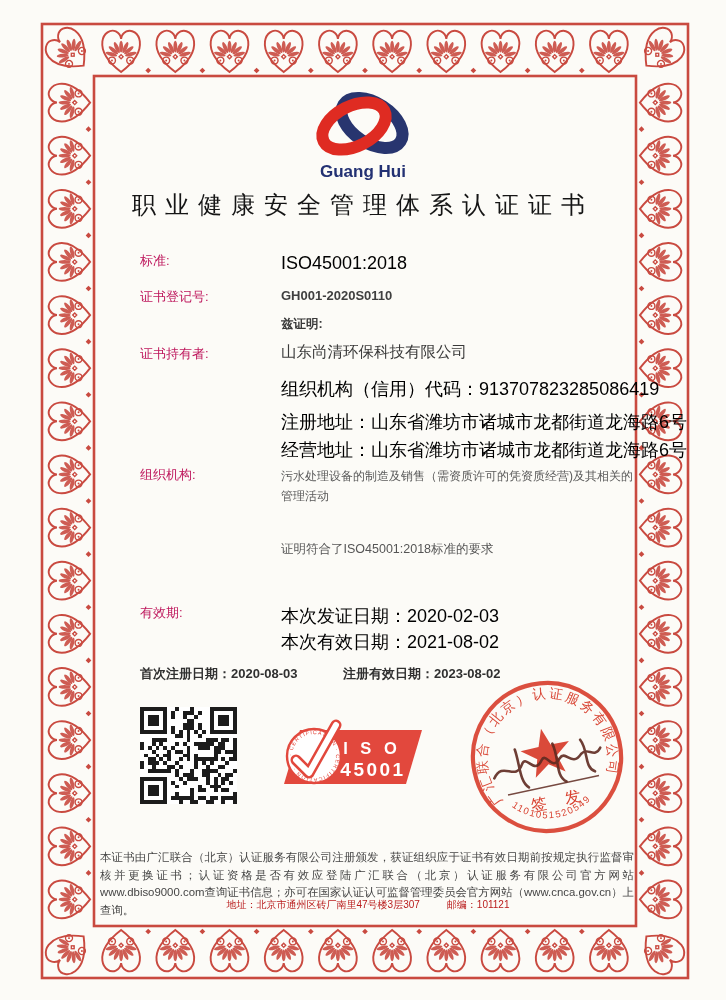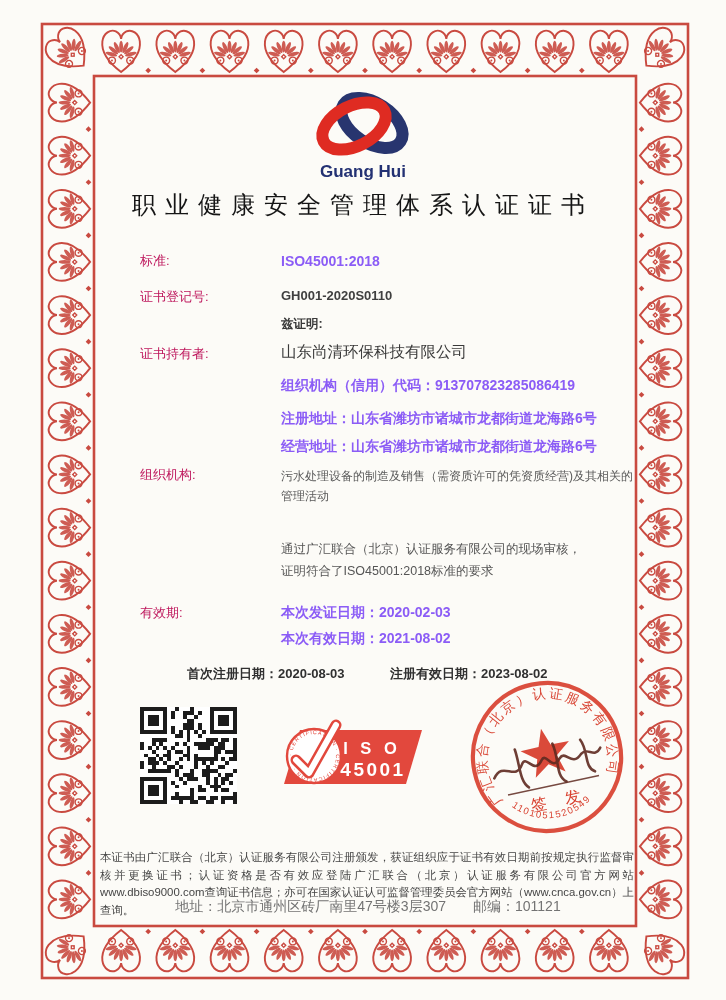--- a/index.html
+++ b/index.html
@@ -12,34 +12,34 @@
   .abs{position:absolute;}
   .cert{position:absolute;inset:0;}
   #border-svg{position:absolute;left:0;top:0;}
   .logo-text{font-weight:bold;}
   .title{
     left:90px;top:189px;width:546px;text-align:center;
     font-size:24px;font-weight:normal;color:#151515;letter-spacing:9px;
     white-space:nowrap;
   }
   .lbl{font-size:13px;font-weight:normal;color:#be185d;white-space:nowrap;}
-  .val{font-size:14px;color:#8b5cf6;white-space:nowrap;font-weight:bold;}
+  .val{font-size:18px;color:#000000;white-space:nowrap;}
   .val-bold{font-size:13px;font-weight:bold;color:#3f3f3f;white-space:nowrap;}
   .hereby{font-size:12.5px;font-weight:bold;color:#3a3a3a;}
   .holder{font-size:15.5px;color:#3a3a3a;white-space:nowrap;}
   .scope-val{font-size:12px;color:#5a5a5a;width:360px;line-height:20px;}
   .audit{font-size:12.5px;color:#555;line-height:22px;}
-  .reg-bold{font-size:13px;font-weight:bold;color:#303030;white-space:nowrap;margin-left:47px;}
+  .reg-bold{font-size:13px;font-weight:bold;color:#303030;white-space:nowrap;}
   .footer-para{
     left:100px;top:837px;width:534px;
     font-size:11.4px;color:#454545;line-height:17.6px;text-align:justify;margin-top:12px;
   }
   .addr-line{
     left:98px;top:898px;width:540px;display:flex;justify-content:center;gap:27px;
-    font-size:14px;color:#737373;
+    font-size:10px;color:#b91c1c;
   }
 </style>
 </head>
 <body>
 
 <div class="cert">
 
   <svg id="border-svg" width="726" height="1000" viewBox="0 0 726 1000">
       <rect x="42" y="24" width="646" height="954" fill="none" stroke="#c94a40" stroke-width="2.6"></rect>
       <rect x="94" y="76" width="542" height="850" fill="none" stroke="#c94a40" stroke-width="2.6"></rect>
@@ -187,21 +187,20 @@
   <div class="abs holder" style="left:281px;top:342px">山东尚清环保科技有限公司</div>
 
   <div class="abs val" style="left:281px;top:377px">组织机构（信用）代码：913707823285086419</div>
   <div class="abs val" style="left:281px;top:410px">注册地址：山东省潍坊市诸城市龙都街道龙海路6号</div>
   <div class="abs val" style="left:281px;top:438px">经营地址：山东省潍坊市诸城市龙都街道龙海路6号</div>
 
   <div class="abs lbl" style="left:140px;top:466px">组织机构:</div>
   <div class="abs scope-val" style="left:281px;top:466px">污水处理设备的制造及销售（需资质许可的凭资质经营)及其相关的管理活动</div>
 
   <div class="abs audit" style="left:281px;top:538px">
-    <div>通过广汇联合（北京）认证服务有限公司的现场审核，</div>
     <div>证明符合了ISO45001:2018标准的要求</div>
   </div>
 
   <div class="abs lbl" style="left:140px;top:604px">有效期:</div>
   <div class="abs val" style="left:281px;top:604px">本次发证日期：2020-02-03</div>
   <div class="abs val" style="left:281px;top:630px">本次有效日期：2021-08-02</div>
 
   <div class="abs reg-bold" style="left:140px;top:665px">首次注册日期：2020-08-03</div>
   <div class="abs reg-bold" style="left:343px;top:665px">注册有效日期：2023-08-02</div>
 

